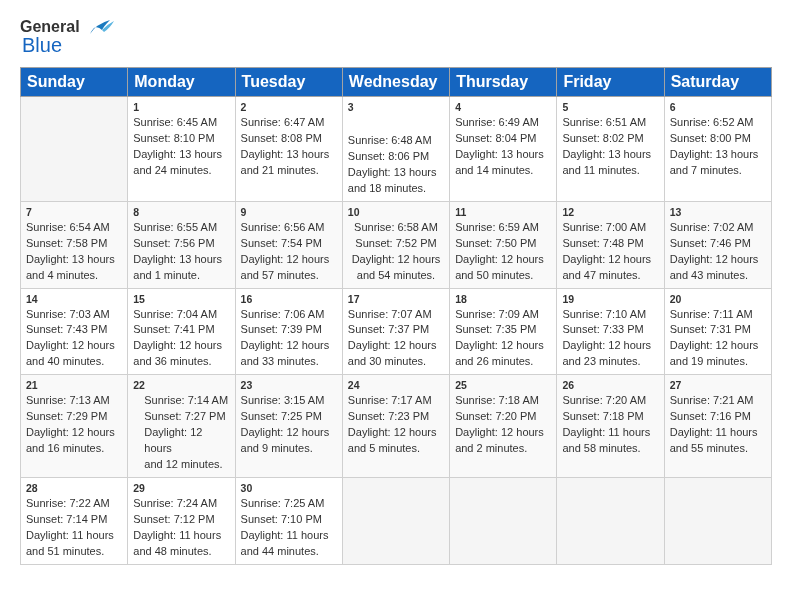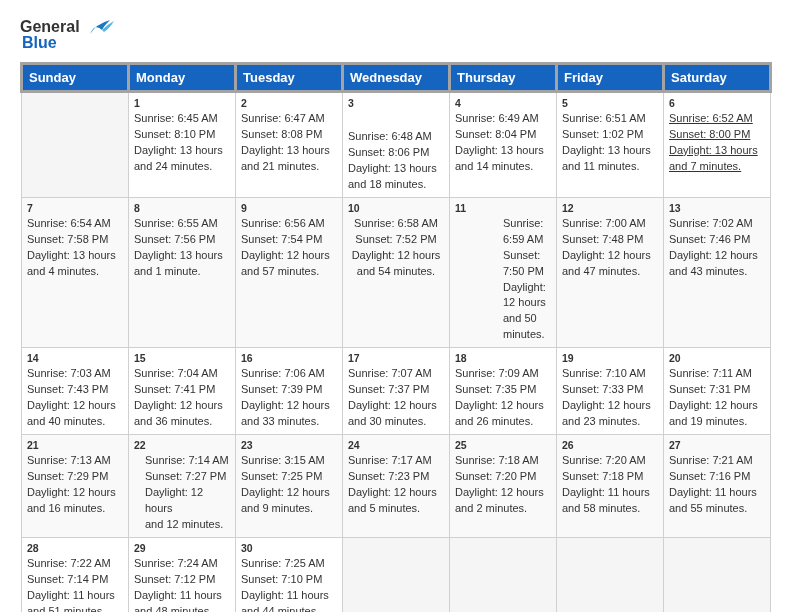--- a/index.html
+++ b/index.html
@@ -42,25 +42,25 @@
       margin-top: 2px;
     }
     table {
       width: 100%;
       border-collapse: collapse;
       table-layout: fixed;
     }
     thead tr th {
       background: #1565C0;
       color: #fff;
-      font-size: 13px;
+      font-size: 16px;
       font-weight: bold;
       text-align: left;
       padding: 5px 6px;
-      border: 3px solid #a3a3a3;
+      border: 1px solid #a3a3a3;
     }
     tbody tr td {
       vertical-align: top;
       padding: 4px 5px;
       border: 1px solid #d0d0d0;
       font-size: 9.5px;
       color: #333;
       height: 78px;
       background: #fff;
     }
@@ -90,21 +90,21 @@
     <div class="logo">
       <div style="display:flex;align-items:center;">
         <div style="font-size:16px;font-weight:bold;color:#333;line-height:1;">
           <span style="color:#333;">General</span>
         </div>
         <svg width="32" height="22" viewBox="0 0 32 22" style="margin-left:2px;">
           <path d="M8 18 Q14 8 28 4 Q22 10 20 14 Q16 10 12 12 Q10 14 8 18Z" fill="#1a7abf"></path>
           <path d="M20 14 Q26 8 32 5 Q28 12 22 16Z" fill="#5ab4e0"></path>
         </svg>
       </div>
-      <div style="font-size:16px;font-weight:bold;color:#1565C0;margin-top:-4px;margin-left:2px;">Blue</div>
+      <div style="font-size:20px;font-weight:normal;color:#1565C0;margin-top:-4px;margin-left:2px;">Blue</div>
     </div>
     <div class="title-block">
       <div class="month-title"></div>
       <div class="location"></div>
     </div>
   </div>
 
   <table>
     <thead>
       <tr>
@@ -144,27 +144,27 @@
           <td>
             <span class="day-number">4</span>
             <div class="day-info" style="white-space: pre-line;">Sunrise: 6:49 AM
 Sunset: 8:04 PM
 Daylight: 13 hours
 and 14 minutes.</div>
           </td>
           <td>
             <span class="day-number">5</span>
             <div class="day-info" style="white-space: pre-line;">Sunrise: 6:51 AM
-Sunset: 1:02 PM
+Sunset: 8:02 PM
 Daylight: 13 hours
 and 11 minutes.</div>
           </td>
           <td>
             <span class="day-number">6</span>
-            <div class="day-info" style="white-space: pre-line; text-decoration: underline;">Sunrise: 6:52 AM
+            <div class="day-info" style="white-space: pre-line;">Sunrise: 6:52 AM
 Sunset: 8:00 PM
 Daylight: 13 hours
 and 7 minutes.</div>
           </td>
         </tr>
         <tr>
           <td>
             <span class="day-number">7</span>
             <div class="day-info" style="white-space: pre-line;">Sunrise: 6:54 AM
 Sunset: 7:58 PM
@@ -187,21 +187,21 @@
           </td>
           <td>
             <span class="day-number">10</span>
             <div class="day-info" style="white-space: pre-line; text-align: center;">Sunrise: 6:58 AM
 Sunset: 7:52 PM
 Daylight: 12 hours
 and 54 minutes.</div>
           </td>
           <td>
             <span class="day-number">11</span>
-            <div class="day-info" style="white-space: pre-line; margin-left: 48px;">Sunrise: 6:59 AM
+            <div class="day-info" style="white-space: pre-line;">Sunrise: 6:59 AM
 Sunset: 7:50 PM
 Daylight: 12 hours
 and 50 minutes.</div>
           </td>
           <td>
             <span class="day-number">12</span>
             <div class="day-info" style="white-space: pre-line;">Sunrise: 7:00 AM
 Sunset: 7:48 PM
 Daylight: 12 hours
 and 47 minutes.</div>

